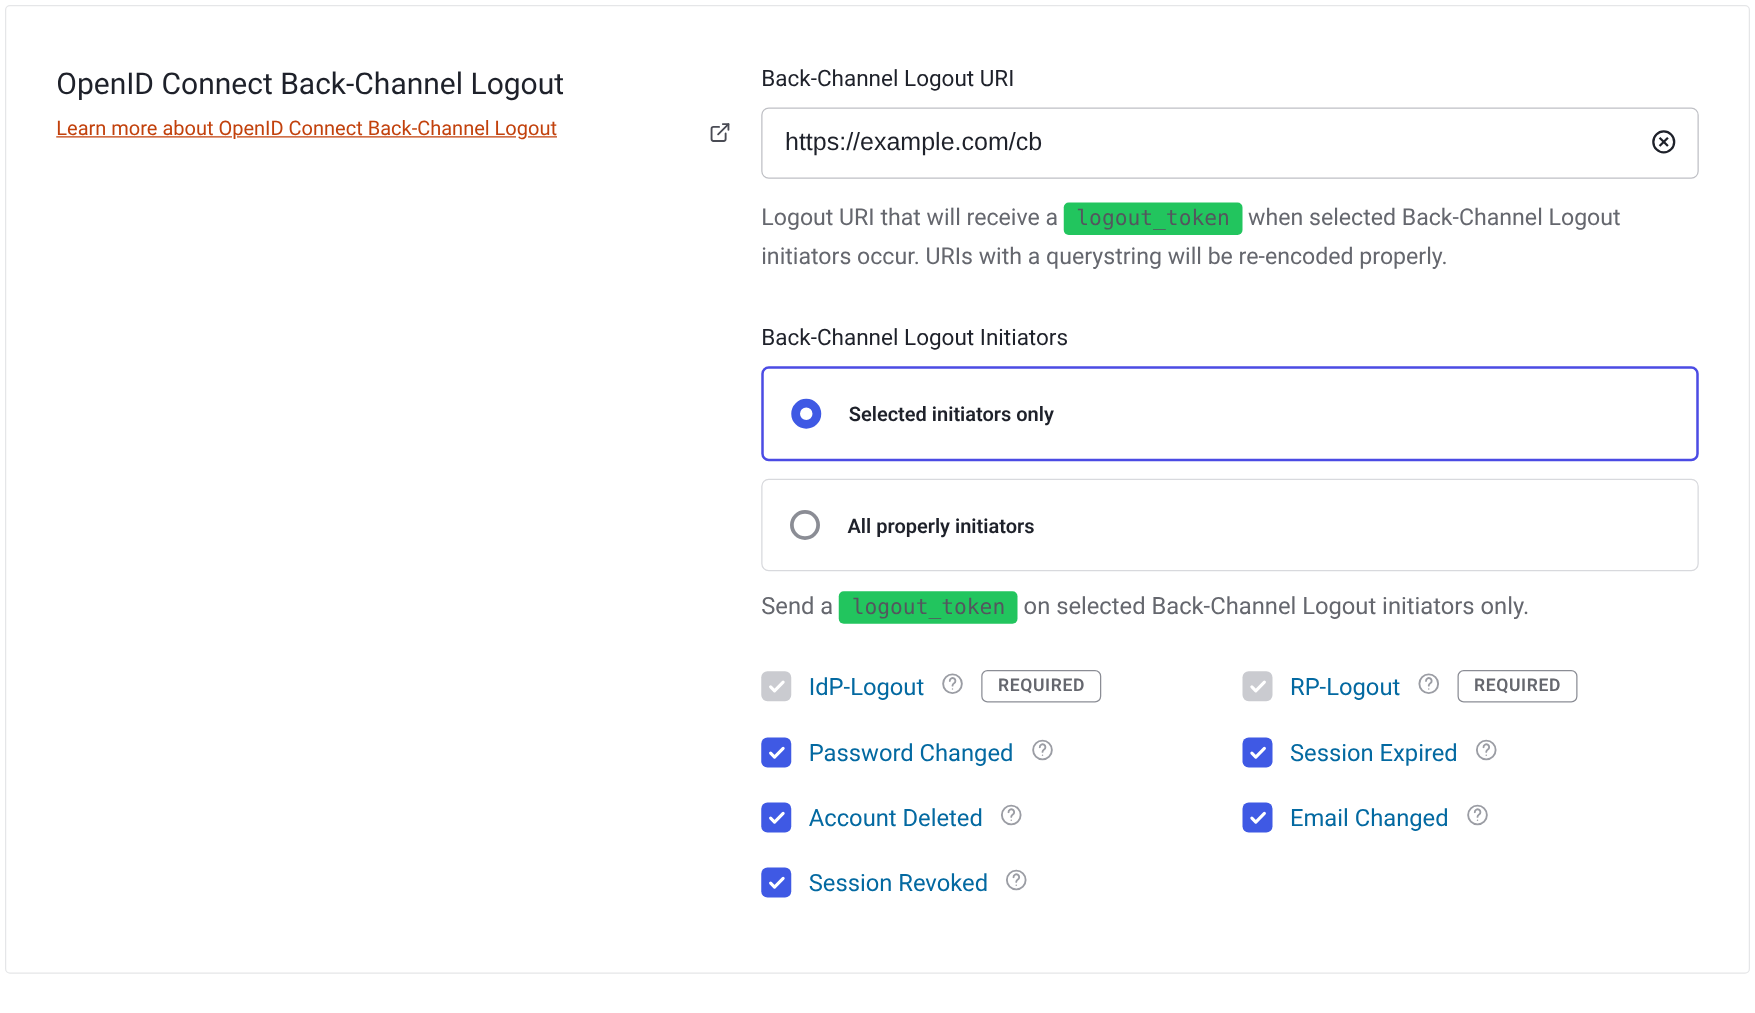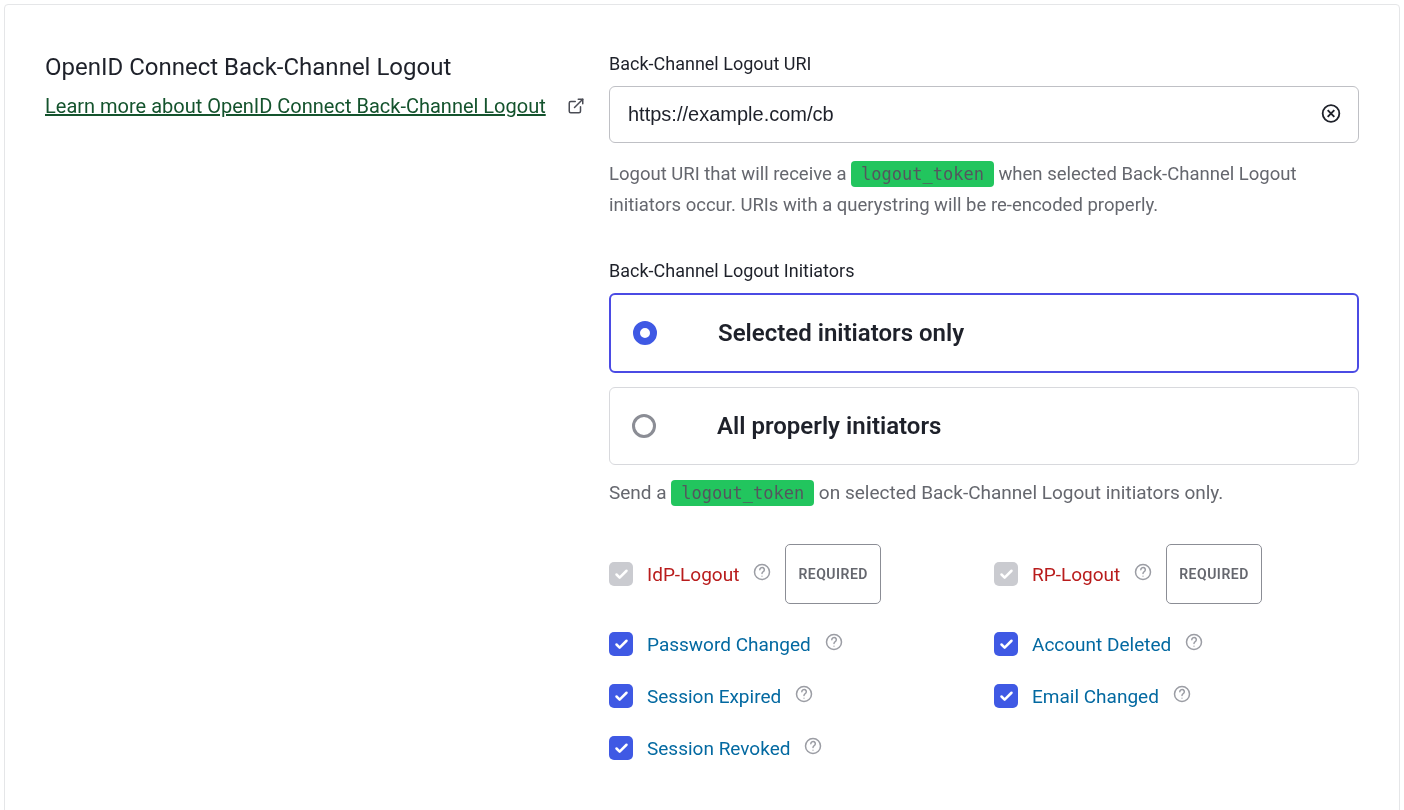--- a/index.html
+++ b/index.html
@@ -22,23 +22,23 @@
       grid-template-columns: 540px 1fr;
       gap: 24px;
     }
     .left-col h2 {
       font-size: 24px;
       font-weight: 400;
       color: #1e212a;
       margin-bottom: 10px;
     }
     .link {
-      color: #14532d;
+      color: #c2410c;
       text-decoration: underline;
-      font-size: 20px;
+      font-size: 16px;
       line-height: 1.55;
       display: inline;
     }
     .link-wrap {
       display: flex;
       align-items: flex-start;
       gap: 18px;
     }
     .link-text {
       flex: 1;
@@ -118,24 +118,23 @@
       height: 24px;
       border-radius: 50%;
       border: 3px solid #8b8d95;
       flex-shrink: 0;
       position: relative;
     }
     .radio-option.selected .radio-circle {
       border: 7px solid #3f59e4;
     }
     .radio-label {
-      font-size: 24px;
+      font-size: 16px;
       font-weight: 600;
       color: #1e212a;
-      margin-left: 39px;
     }
 
     .help-text2 {
       font-size: 19px;
       color: #65676e;
       margin-bottom: 40px;
     }
 
     .checklist {
       display: grid;
@@ -163,30 +162,30 @@
     }
     .checkbox.disabled {
       background: #cacbd0;
       cursor: default;
     }
     .check-label {
       font-size: 19px;
       color: #0369a1;
     }
     .check-label.disabled {
-      color: #b91c1c;
+      color: #0369a1;
     }
     .help-icon {
       flex-shrink: 0;
     }
     .req-badge {
       border: 1.5px solid #8b8d95;
       color: #65676e;
       border-radius: 5px;
-      padding: 21px 12px;
+      padding: 4px 12px;
       font-size: 14px;
       font-weight: 600;
       letter-spacing: 0.5px;
     }
   </style>
 </head>
 <body>
 
 <div class="panel">
   <div class="left-col">
@@ -291,37 +290,37 @@
             </svg>
         </span>
       </div>
 
       <div class="check-item">
         <div class="checkbox checked">
           <svg width="15" height="15" viewBox="0 0 24 24" fill="none" stroke="#fff" stroke-width="4" stroke-linecap="round" stroke-linejoin="round">
               <polyline points="20 6 9 17 4 12"></polyline>
             </svg>
         </div>
+        <span class="check-label">Session Expired</span>
+        <span class="help-icon">
+          <svg width="18" height="18" viewBox="0 0 24 24" fill="none" stroke="#9b9da4" stroke-width="2">
+              <circle cx="12" cy="12" r="10"></circle>
+              <path d="M9.1 9a3 3 0 1 1 4.6 2.5c-.9.6-1.7 1.1-1.7 2.5" stroke-linecap="round"></path>
+              <circle cx="12" cy="17.5" r="0.8" fill="#9b9da4" stroke="none"></circle>
+            </svg>
+        </span>
+      </div>
+
+      <div class="check-item">
+        <div class="checkbox checked">
+          <svg width="15" height="15" viewBox="0 0 24 24" fill="none" stroke="#fff" stroke-width="4" stroke-linecap="round" stroke-linejoin="round">
+              <polyline points="20 6 9 17 4 12"></polyline>
+            </svg>
+        </div>
         <span class="check-label">Account Deleted</span>
-        <span class="help-icon">
-          <svg width="18" height="18" viewBox="0 0 24 24" fill="none" stroke="#9b9da4" stroke-width="2">
-              <circle cx="12" cy="12" r="10"></circle>
-              <path d="M9.1 9a3 3 0 1 1 4.6 2.5c-.9.6-1.7 1.1-1.7 2.5" stroke-linecap="round"></path>
-              <circle cx="12" cy="17.5" r="0.8" fill="#9b9da4" stroke="none"></circle>
-            </svg>
-        </span>
-      </div>
-
-      <div class="check-item">
-        <div class="checkbox checked">
-          <svg width="15" height="15" viewBox="0 0 24 24" fill="none" stroke="#fff" stroke-width="4" stroke-linecap="round" stroke-linejoin="round">
-              <polyline points="20 6 9 17 4 12"></polyline>
-            </svg>
-        </div>
-        <span class="check-label">Session Expired</span>
         <span class="help-icon">
           <svg width="18" height="18" viewBox="0 0 24 24" fill="none" stroke="#9b9da4" stroke-width="2">
               <circle cx="12" cy="12" r="10"></circle>
               <path d="M9.1 9a3 3 0 1 1 4.6 2.5c-.9.6-1.7 1.1-1.7 2.5" stroke-linecap="round"></path>
               <circle cx="12" cy="17.5" r="0.8" fill="#9b9da4" stroke="none"></circle>
             </svg>
         </span>
       </div>
 
       <div class="check-item">

